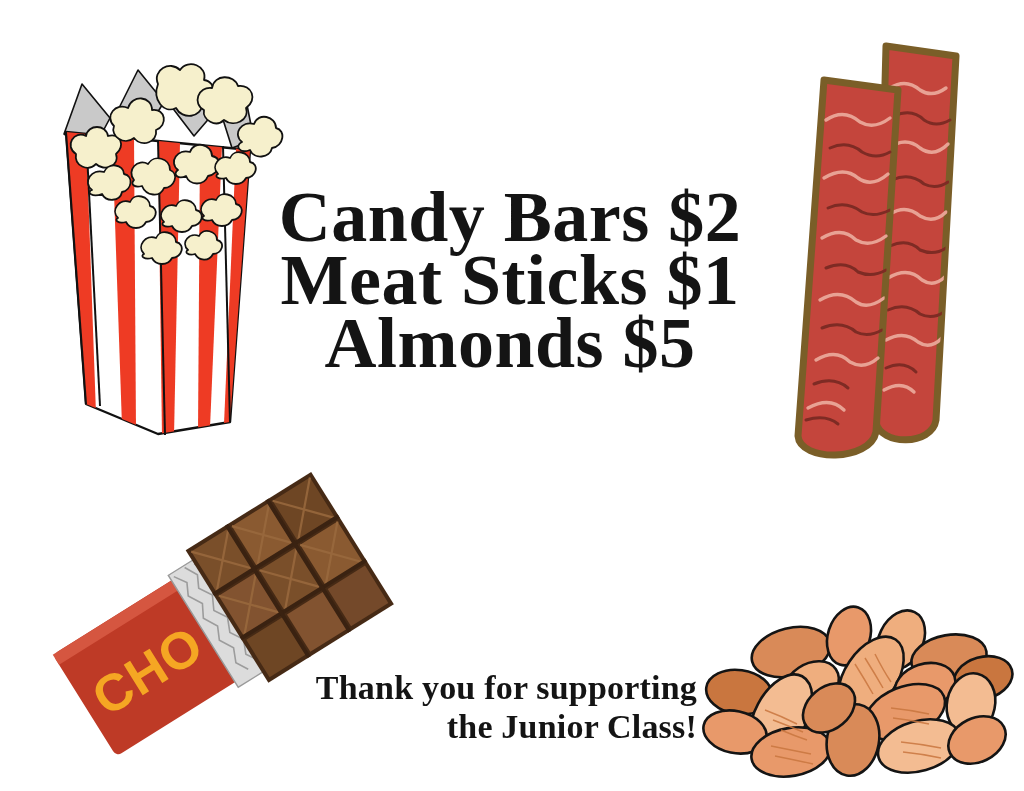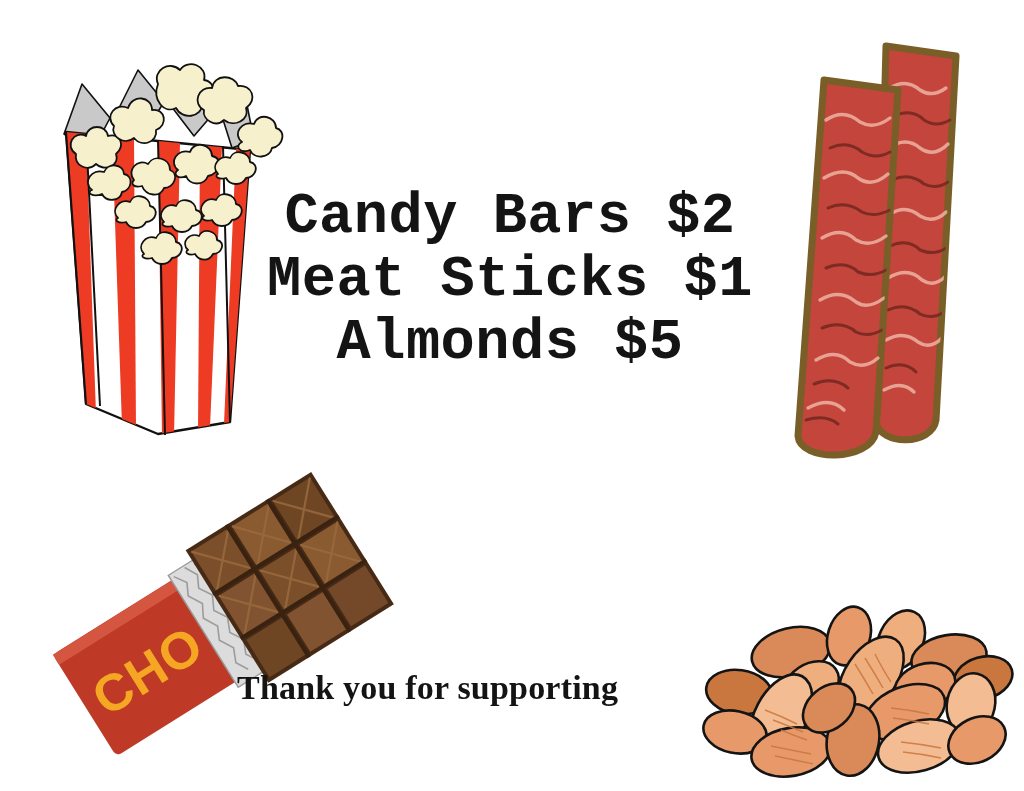--- a/index.html
+++ b/index.html
@@ -21,36 +21,35 @@
 
   
   .price-list {
     position: absolute;
     left: 250px;
     top: 186px;
     width: 520px;
     text-align: center;
     color: #141414;
     font-weight: bold;
-    font-size: 57px;
+    font-size: 72px;
     line-height: 63px;
     letter-spacing: 0.5px;
-    font-family: Liberation Mono, monospace;
   }
   .price-line {
     white-space: nowrap;
   }
 
   
   .thanks {
     position: absolute;
     left: 237px;
     top: 668px;
     width: 460px;
-    text-align: left;
+    text-align: right;
     color: #141414;
     font-weight: bold;
     font-size: 34px;
     line-height: 39px;
     letter-spacing: 0.2px;
   }
 
   
   .art { position: absolute; }
   #popcorn-art  { left: 18px;  top: 22px;  width: 250px; height: 420px; }
@@ -258,15 +257,16 @@
   </div>
 
   <div class="price-list">
     <div class="price-line">Candy Bars $2</div>
     <div class="price-line">Meat Sticks $1</div>
     <div class="price-line">Almonds $5</div>
   </div>
 
   <div class="thanks">
     <div>Thank you for supporting</div>
+    <div>the Junior Class!</div>
   </div>
 
 </div>
 
 </body></html>

